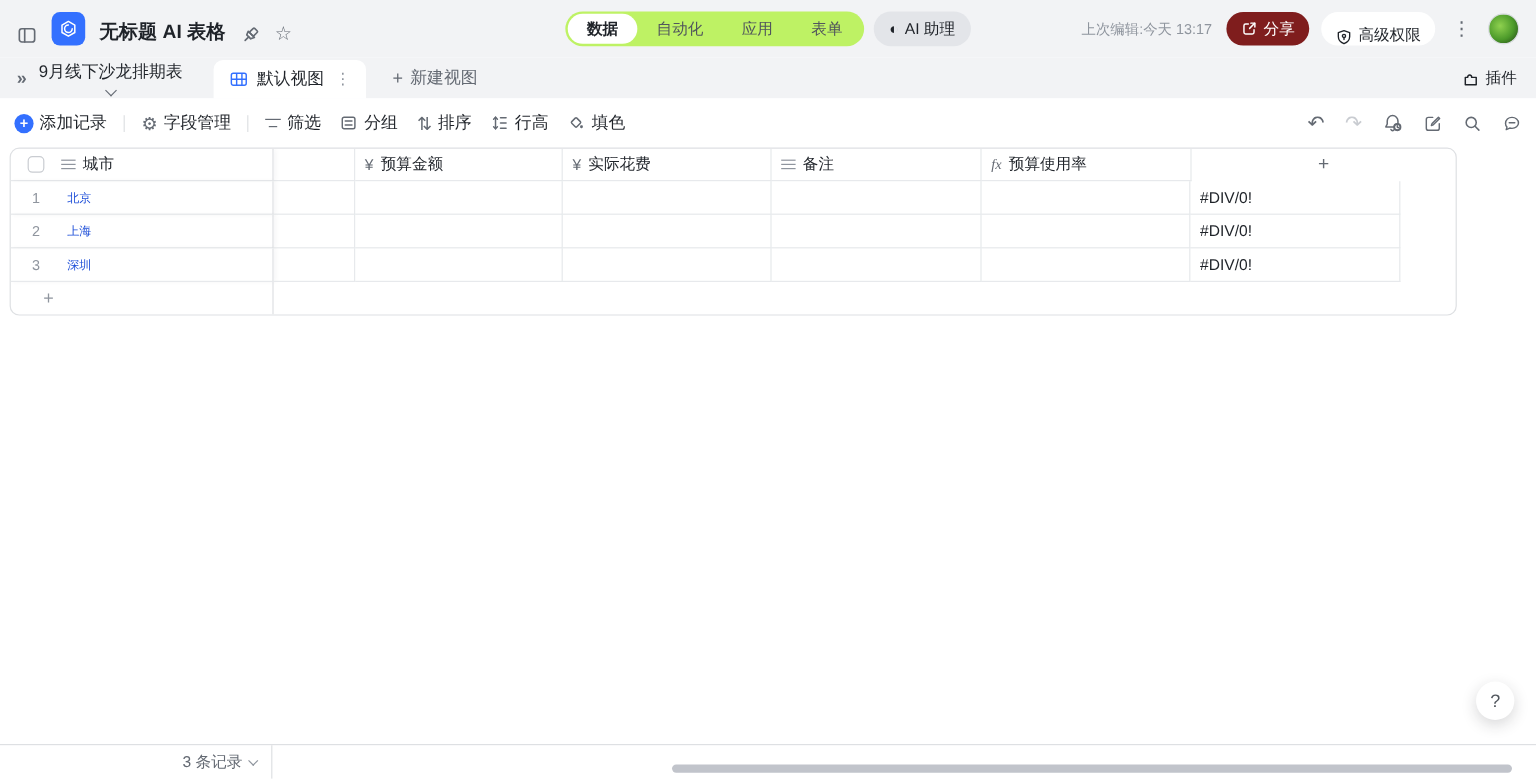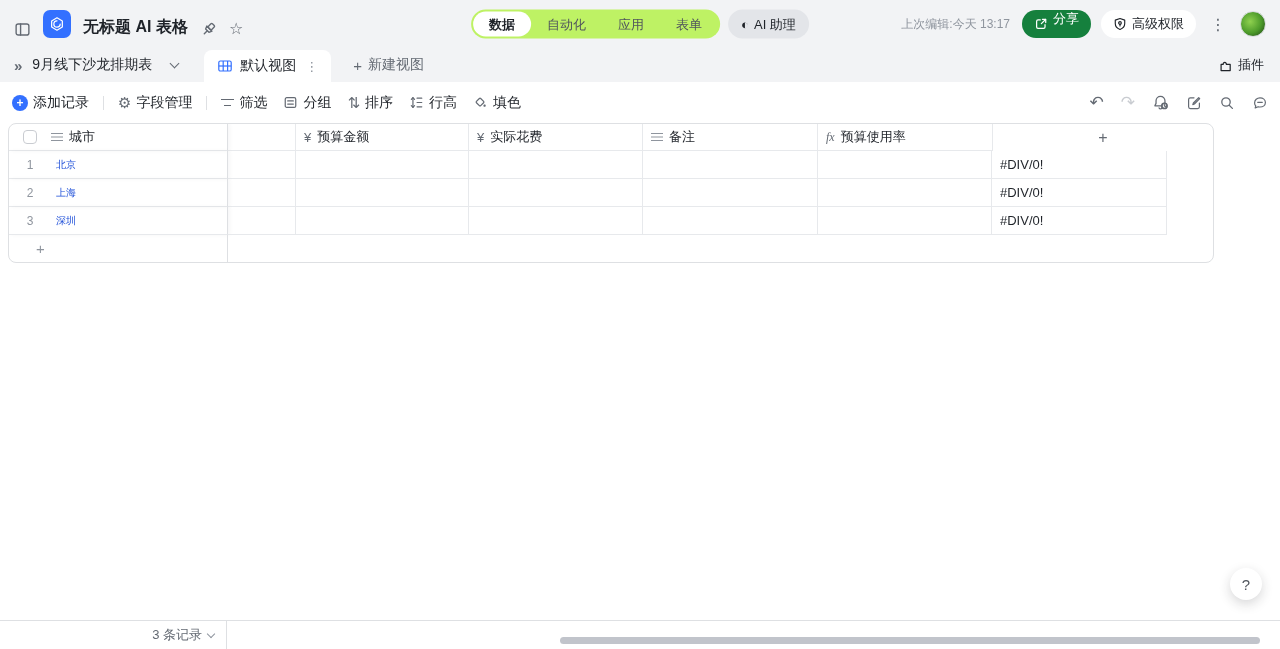--- a/index.html
+++ b/index.html
@@ -19,29 +19,29 @@
   .glyph { color:#646a73; }
   .star-g { font-size:16px; }
   .h-center { position:absolute; left:50%; top:50%; transform:translate(-50%,-50%); display:flex; align-items:center; gap:8px; }
   .seg-track { background:#bef264; border-radius:15px; padding:2px; height:29px; display:flex; align-items:center; }
   .seg-item { padding:0 16px; height:25px; line-height:25px; font-size:13px; color:#51565d; border-radius:13px; cursor:default; white-space:nowrap; }
   .seg-item.active { background:#fff; color:#1f2329; font-weight:700; }
   .ai-pill { background:#e3e5e9; height:29px; border-radius:15px; padding:0 13px; display:flex; align-items:center; gap:5px; font-size:13px; color:#1f2329; white-space:nowrap; }
   .ai-glyph { font-size:13px; color:#1f2329; }
   .h-right { margin-left:auto; display:flex; align-items:center; gap:10px; }
   .last-edited { font-size:12px; color:#8f959e; white-space:nowrap; margin-right:2px; }
-  .btn-share { background:#15803d; color:#fff; height:28px; border-radius:15px; padding:0 12px; display:flex; gap:5px; font-size:13px; white-space:nowrap; }
-  .btn-perm { background:#fff; height:28px; border-radius:15px; padding:0 12px; display:flex; align-items:center; gap:5px; font-size:13px; color:#1f2329; white-space:nowrap; }
+  .btn-share { background:#7f1d1d; color:#fff; height:28px; border-radius:15px; padding:0 12px; display:flex; align-items:center; gap:5px; font-size:13px; white-space:nowrap; }
+  .btn-perm { background:#fff; height:28px; border-radius:15px; padding:0 12px; display:flex; align-items:flex-end; gap:5px; font-size:13px; color:#1f2329; white-space:nowrap; }
   .dots { font-size:16px; color:#646a73; padding:0 4px; }
   .avatar { width:26px; height:26px; border-radius:50%; background:radial-gradient(circle at 38% 40%, #8fd14f 0%, #4c9a2a 55%, #1d3d14 100%); border:1px solid #d9dce0; }
 
   
   .viewbar { height:34px; background:#f2f3f5; display:flex; align-items:center; padding-left:14px; }
   .collapse-g { color:#646a73; font-size:15px; font-weight:600; }
-  .tname { margin-left:10px; display:flex; align-items:center; gap:19px; font-size:14px; font-weight:500; color:#1f2329; }
+  .tname { margin-left:10px; display:flex; align-items:center; gap:7px; font-size:14px; font-weight:500; color:#1f2329;flex-direction:column; }
   .chev-d { display:inline-block; width:7px; height:7px; border-right:1.4px solid #646a73; border-bottom:1.4px solid #646a73; transform:rotate(45deg); margin-top:-4px; }
   .vtab { margin-left:26px; align-self:flex-end; height:32px; background:#fff; border-radius:8px 8px 0 0; display:flex; align-items:center; gap:7px; padding:0 13px; }
   .vtab-label { font-size:14px; font-weight:500; color:#1f2329; }
   .vtab-dots { color:#8f959e; font-size:13px; margin-left:2px; }
   .newview { margin-left:22px; display:flex; align-items:center; gap:6px; color:#646a73; font-size:14px; }
   .nv-plus { font-size:15px; }
   .plugins { margin-left:auto; margin-right:16px; display:flex; align-items:center; gap:5px; font-size:13px; color:#1f2329; }
 
   
   .toolbar { height:41px; background:#fff; display:flex; align-items:center; padding:0 12px; }

